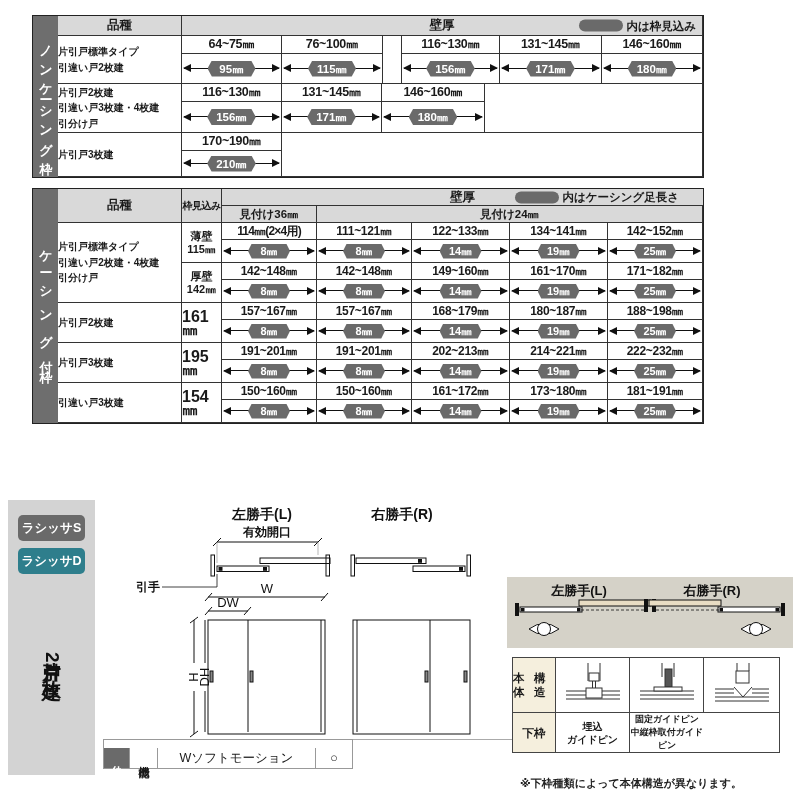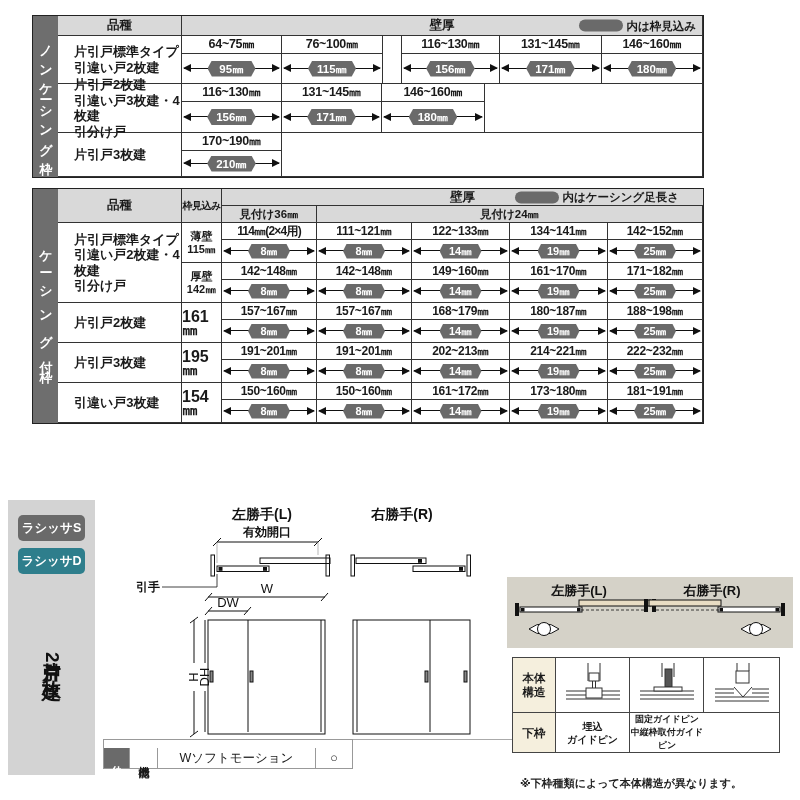--- a/index.html
+++ b/index.html
@@ -6,22 +6,22 @@
   #page{position:relative;width:800px;height:800px;background:#ffffff;overflow:hidden;
         font-family:"Liberation Sans","DejaVu Sans",sans-serif;color:#1a1a1a;}
   
   .tbl{position:absolute;display:flex;border:1px solid #222;box-sizing:border-box;background:#fff;}
   .vbar{width:25px;background:#6e6e6e;color:#fff;display:flex;align-items:center;justify-content:center;
         writing-mode:vertical-rl;font-size:13px;letter-spacing:4px;font-weight:bold;}
   .tbody{flex:1;display:flex;flex-direction:column;}
   .cell{box-sizing:border-box;border-right:1px solid #333;border-bottom:1px solid #333;}
   .hz{background:#d9d9d9;display:flex;align-items:center;justify-content:center;font-size:12.5px;font-weight:bold;}
   .row{display:flex;}
-  .labcell{display:flex;flex-direction:column;justify-content:center;padding-left:16px;
-           font-size:13px;font-weight:bold;line-height:15.5px;}
+  .labcell{display:flex;flex-direction:column;justify-content:center;padding-left:0;
+           font-size:10px;font-weight:bold;line-height:15.5px;}
   .dcell{display:flex;flex-direction:column;background:#fff;}
   .range{height:17px;border-bottom:1px solid #333;display:flex;align-items:center;justify-content:center;
          font-size:12.5px;font-weight:bold;letter-spacing:-0.3px;}
   .rangesm{height:16px;font-size:12px;}
   .dim{position:relative;flex:1;display:flex;align-items:center;justify-content:center;}
   .dim::before{content:"";position:absolute;left:2px;right:2px;top:50%;margin-top:-1px;border-top:1.5px solid #111;}
   .ah{position:absolute;top:50%;margin-top:-4.5px;width:0;height:0;border-top:4.5px solid transparent;border-bottom:4.5px solid transparent;}
   .al{left:1px;border-right:8px solid #111;}
   .ar{right:1px;border-left:8px solid #111;}
   .pill{position:relative;z-index:1;background:#6a6a6a;color:#fff;font-weight:bold;font-size:11.5px;
@@ -56,21 +56,21 @@
   .sitem{width:158px;}
   .sval{width:36px;}
   .panel-right{position:absolute;left:507px;top:577px;width:286px;height:71px;background:#d5d2c8;}
   .pr-title{position:absolute;top:5px;font-size:13px;font-weight:bold;width:100px;text-align:center;color:#111;}
   .btable{position:absolute;left:512px;top:657px;display:flex;flex-direction:column;border:1px solid #444;box-sizing:border-box;background:#fff;}
   .brow{display:flex;}
   .bcell{box-sizing:border-box;border-right:1px solid #444;border-bottom:1px solid #444;
          display:flex;align-items:center;justify-content:center;}
   .brow:last-child .bcell{border-bottom:none;}
   .bcell:last-child{border-right:none;}
-  .blab{width:43px;background:#f5efdd;flex-direction:column;font-size:11.5px;font-weight:bold;line-height:14px;}
+  .blab{width:43px;background:#f5efdd;flex-direction:row;font-size:11.5px;font-weight:bold;line-height:14px;}
   .bw74{width:74px}.bw75{width:75px}
   .bh{font-size:12px;font-weight:bold;background:#fff;}
   .bval{flex-direction:column;font-size:10px;line-height:13px;text-align:center;font-weight:bold;}
   .note{position:absolute;left:520px;top:776px;font-size:11px;color:#222;font-weight:bold;}
 </style>
 </head>
 <body>
 
 <div id="page">
 

